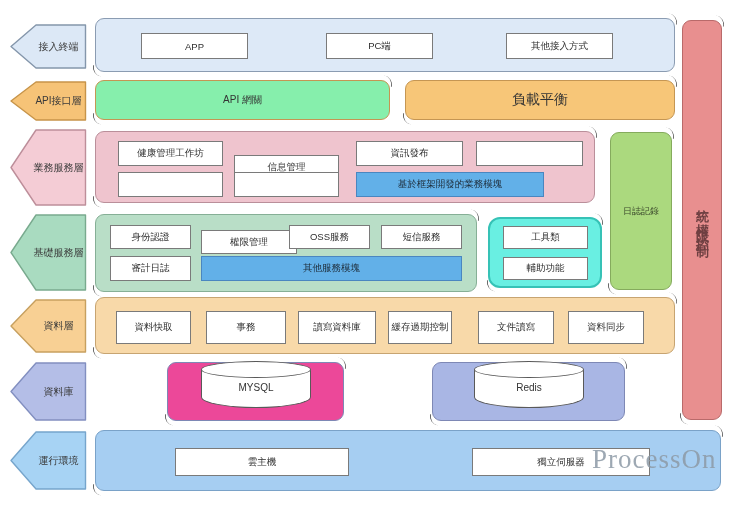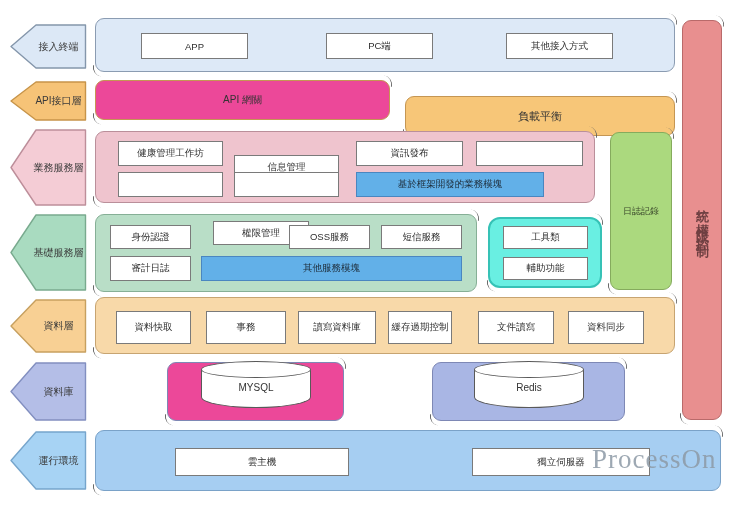--- a/index.html
+++ b/index.html
@@ -18,24 +18,24 @@
                 border-right:1.5px solid #5f5f5f;border-radius:0 10px 0 0;transform:rotate(10deg);}
   .band::after{content:"";position:absolute;bottom:-5px;left:-4px;width:10px;height:10px;
                border-left:1.5px solid #5f5f5f;border-radius:0 0 0 10px;transform:rotate(10deg);}
 
   .wbox{position:absolute;background:#fff;border:1px solid #7a7a7a;box-sizing:border-box;
         display:flex;align-items:center;justify-content:center;font-size:9.5px;color:#2f2f2f;white-space:nowrap;}
   .bluebox{position:absolute;background:#62b0e8;border:1px solid #4a86c0;box-sizing:border-box;
         display:flex;align-items:center;justify-content:center;font-size:9.5px;color:#1d2b38;white-space:nowrap;}
 
   .b-access{left:95px;top:18px;width:580px;height:54px;background:#dde9f7;border:1.3px solid #8b9cb2;}
-  .b-api-gw{left:95px;top:80px;width:295px;height:40px;background:#ec4899;border:1.3px solid #c59653;
+  .b-api-gw{left:95px;top:80px;width:295px;height:40px;background:#86efac;border:1.3px solid #c59653;
             display:flex;align-items:center;justify-content:center;font-size:10px;}
   .b-api-lb{left:405px;top:80px;width:270px;height:40px;background:#f7c678;border:1.3px solid #c59653;
-            display:flex;align-items:center;justify-content:center;font-size:11px;margin-top:16px;}
+            display:flex;align-items:center;justify-content:center;font-size:14px;}
   .b-biz{left:95px;top:131px;width:500px;height:72px;background:#efc4ce;border:1.3px solid #ba8f9a;}
   .b-found{left:95px;top:214px;width:382px;height:78px;background:#b9dec7;border:1.3px solid #86af96;}
   .b-tools{left:488px;top:217px;width:114px;height:71px;background:#69efe2;border:2px solid #36c2b6;border-radius:12px;}
   .b-log{left:610px;top:132px;width:62px;height:158px;background:#abd97e;border:1.3px solid #85ab5d;
          display:flex;align-items:center;justify-content:center;font-size:9px;color:#3c4a2c;}
   .b-data{left:95px;top:297px;width:580px;height:57px;background:#f8d9a9;border:1.3px solid #c7a471;}
   .b-db1{left:167px;top:362px;width:177px;height:59px;background:#ec4899;border:1.3px solid #7e88b5;}
   .b-db2{left:432px;top:362px;width:193px;height:59px;background:#a9b6e4;border:1.3px solid #7e88b5;}
   .b-run{left:95px;top:430px;width:626px;height:61px;background:#a6cef2;border:1.3px solid #7aa2c8;}
   .b-right{left:682px;top:20px;width:40px;height:400px;background:#e88f8f;border:1.3px solid #b96a6a;
@@ -116,21 +116,21 @@
     <div class="wbox" style="left:138px;top:23px;width:105px;height:25px;">信息管理</div>
     <div class="wbox" style="left:260px;top:9px;width:107px;height:25px;">資訊發布</div>
     <div class="wbox" style="left:380px;top:9px;width:107px;height:25px;"></div>
     <div class="wbox" style="left:22px;top:40px;width:105px;height:25px;"></div>
     <div class="wbox" style="left:138px;top:40px;width:105px;height:25px;"></div>
     <div class="bluebox" style="left:260px;top:40px;width:188px;height:25px;">基於框架開發的業務模塊</div>
   </div>
 
   <div class="band b-found">
     <div class="wbox" style="left:14px;top:10px;width:81px;height:24px;">身份認證</div>
-    <div class="wbox" style="left:105px;top:6px;width:96px;height:24px;margin-left:12px;">權限管理</div>
+    <div class="wbox" style="left:105px;top:15px;width:96px;height:24px;">權限管理</div>
     <div class="wbox" style="left:193px;top:10px;width:81px;height:24px;">OSS服務</div>
     <div class="wbox" style="left:285px;top:10px;width:81px;height:24px;">短信服務</div>
     <div class="wbox" style="left:14px;top:41px;width:81px;height:25px;">審計日誌</div>
     <div class="bluebox" style="left:105px;top:41px;width:261px;height:25px;">其他服務模塊</div>
   </div>
 
   <div class="band b-tools">
     <div class="wbox" style="left:13px;top:7px;width:85px;height:23px;">工具類</div>
     <div class="wbox" style="left:13px;top:38px;width:85px;height:23px;">輔助功能</div>
   </div>

